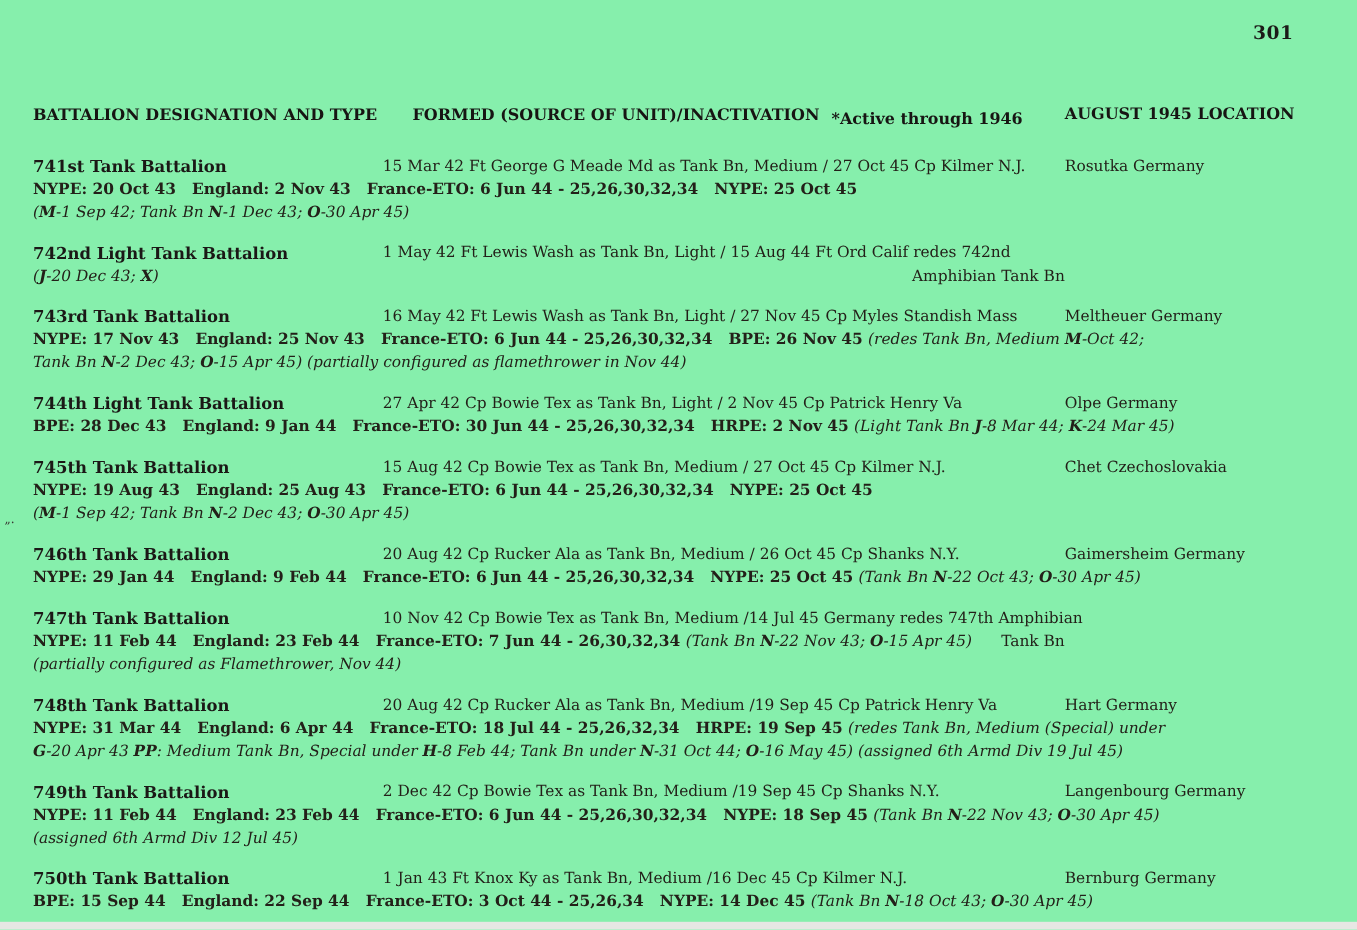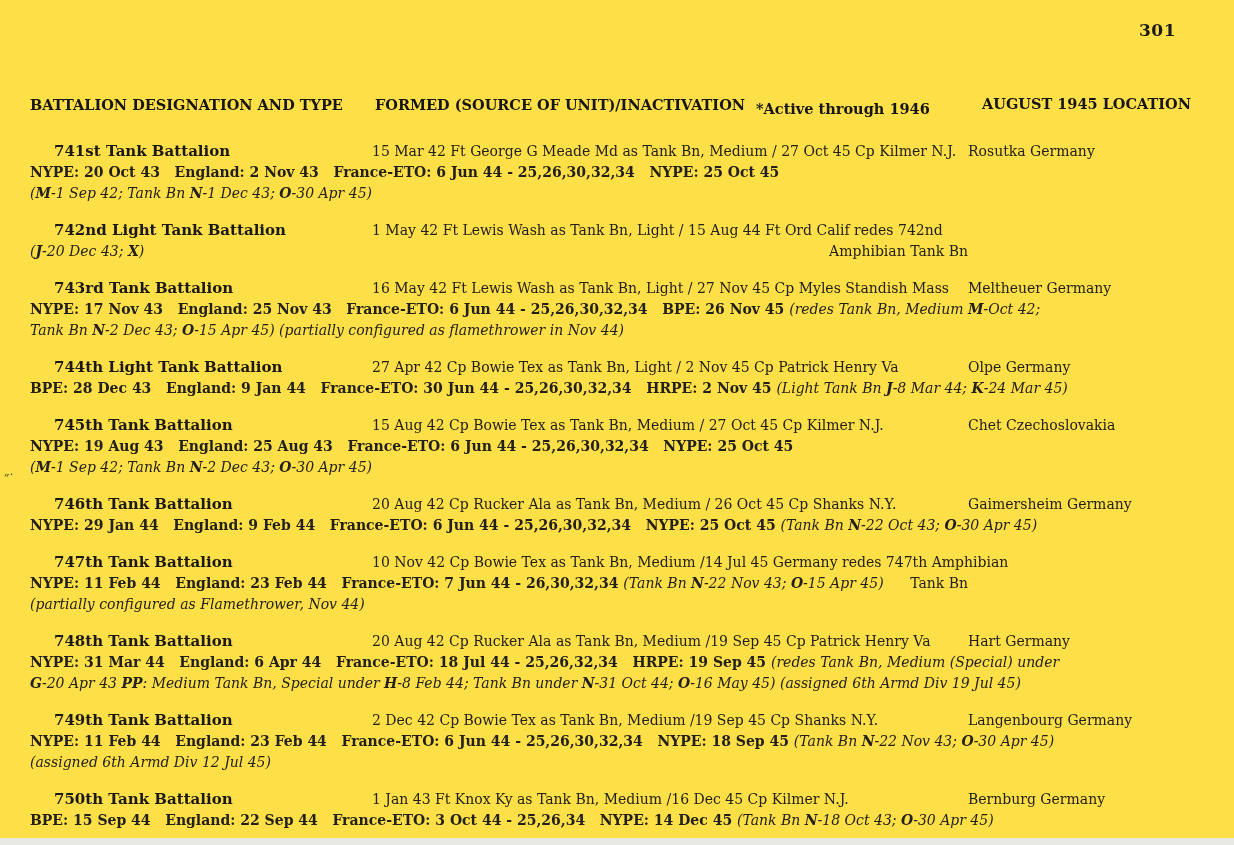--- a/index.html
+++ b/index.html
@@ -6,37 +6,37 @@
   body {
     width: 1234px; height: 845px;
     font-family: "DejaVu Serif", serif;
     background: #f7f7f4;
     color: #211e1b;
     overflow: hidden;
   }
   .page {
     position: relative;
     width: 1234px; height: 845px;
-    background: #fde047;
+    background: #86efac;
   }
   .page-number {
     position: absolute; top: 20px; right: 58px;
     font-size: 17px; font-weight: bold; color: #1c1a18;
     letter-spacing: 0.5px;
   }
   .header { position: absolute; top: 0; left: 0; width: 100%; height: 120px; padding-left: 32px; }
   .header span { position: absolute; font-weight: bold; font-size: 14.5px; color: #171513; white-space: nowrap; }
   .h1 { left: 30px;  top: 96px; }
   .h2 { left: 375px; top: 96px; }
   .hnote { left: 756px; top: 100px; font-size: 11px; font-weight: bold; color: #2a2念825; }
   .hnote { color: #2a2825; text-align: center; }
-  .h3 { left: 968px; top: 95px; margin-left: 14px; }
+  .h3 { left: 968px; top: 95px; }
   .entries { position: absolute; left: 30px; top: 141px; width: 1174px; }
   .entry { margin-bottom: 16px; }
-  .row1 { display: flex; line-height: 21px; margin-left: 24px; }
+  .row1 { display: flex; line-height: 21px; }
   .name { flex: 0 0 318px; font-weight: bold; font-size: 15px; color: #1b1816; white-space: nowrap; }
   .formed { flex: 1 1 0; min-width: 0; font-size: 14px; white-space: nowrap; color: #232019; }
   .loc { flex: 0 0 236px; font-size: 14px; white-space: nowrap; color: #232019; }
   .detail {
     position: relative;
     font-size: 14px; line-height: 21px;
     white-space: pre-wrap; color: #232019;
   }
   .detail.with-cont { display: flex; width: 938px; white-space: pre; text-align: center; }
   .detail .segs { white-space: pre-wrap; }

